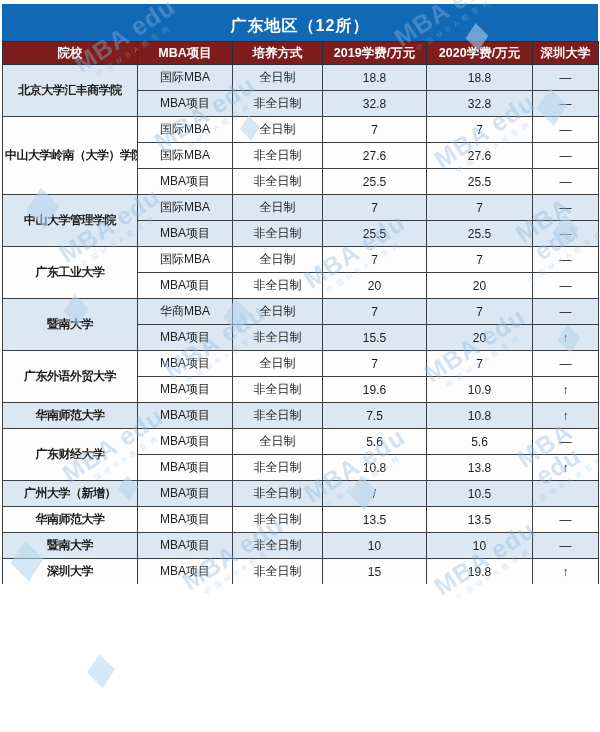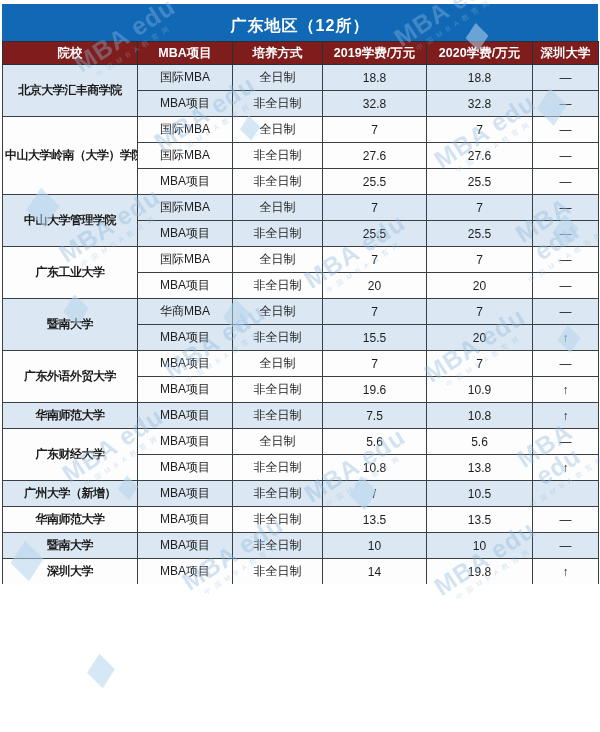--- a/index.html
+++ b/index.html
@@ -288,21 +288,21 @@
         <td>MBA项目</td>
         <td>非全日制</td>
         <td>10</td>
         <td>10</td>
         <td class="change-cell">—</td>
       </tr>
       <tr class="row-white">
         <td rowspan="1" class="school-cell">深圳大学</td>
         <td>MBA项目</td>
         <td>非全日制</td>
-        <td>14</td>
+        <td>15</td>
         <td>19.8</td>
         <td class="change-cell change-up">↑</td>
       </tr>
     </tbody>
 </table>
 
 <div class="footer">
   
   
   

